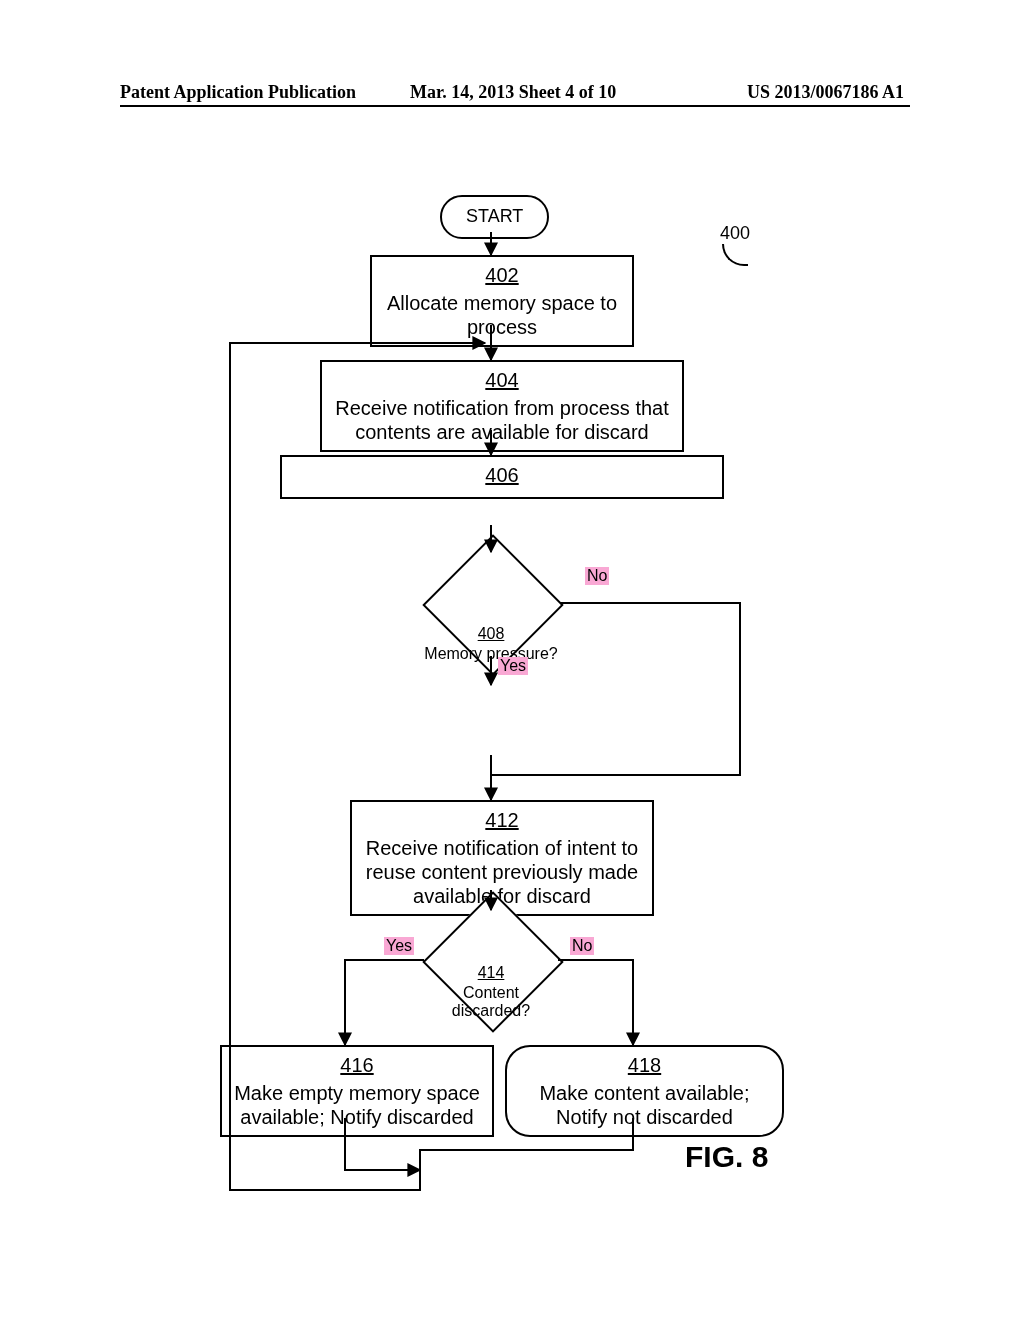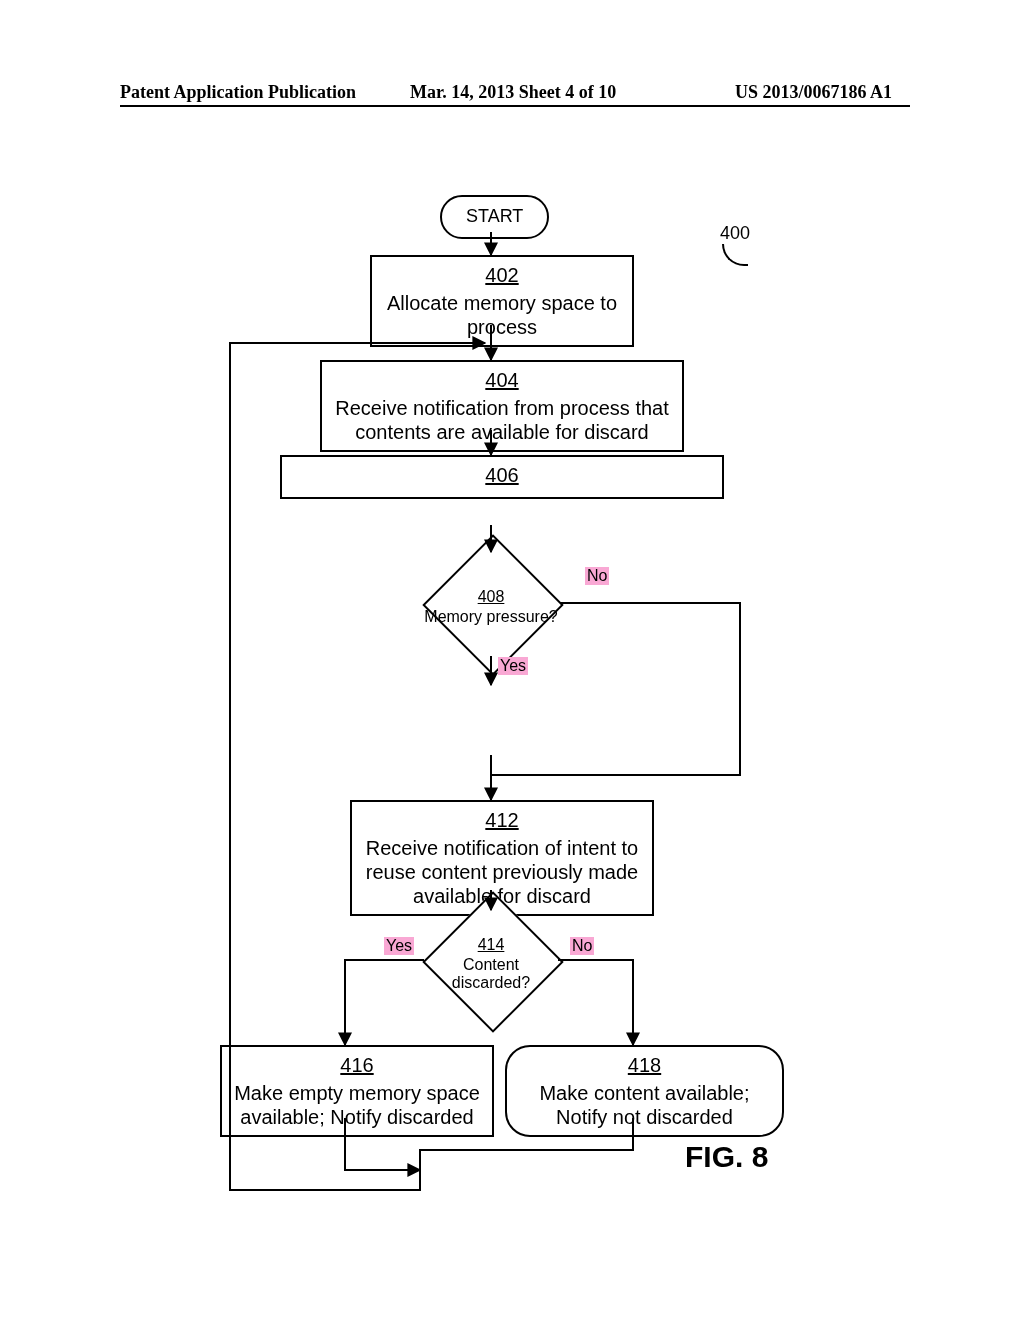--- a/index.html
+++ b/index.html
@@ -19,21 +19,21 @@
   .header {
     position: absolute;
     top: 82px;
     left: 0;
     width: 1024px;
     font-size: 18px;
     font-weight: bold;
   }
   .header .lefth  { position: absolute; left: 120px; }
   .header .midh   { position: absolute; left: 410px; }
-  .header .righth { position: absolute; right: 132px; }
+  .header .righth { position: absolute; right: 120px; }
   .header-rule {
     position: absolute;
     top: 105px;
     left: 120px;
     width: 790px;
     height: 0;
     border-top: 2.5px solid #000;
   }
 
   
@@ -69,26 +69,26 @@
     width: 100%;
     height: 100%;
     transform: rotate(45deg);
     border: 2px solid #000;
     background: #fff;
   }
   .diamond-label {
     position: absolute;
     width: 140%;
     left: -20%;
-    top: 4px;
+    top: 12px;
     height: 100%;
     display: flex;
     flex-direction: column;
     align-items: center;
-    justify-content: center;
+    justify-content: flex-end;
     text-align: center;
     font-family: Arial, Helvetica, sans-serif;
     font-size: 16px;
   }
   .diamond-label .ref { text-decoration: underline; margin-bottom: 2px; }
 
   .edge-label {
     position: absolute;
     font-family: Arial, Helvetica, sans-serif;
     font-size: 16px;

